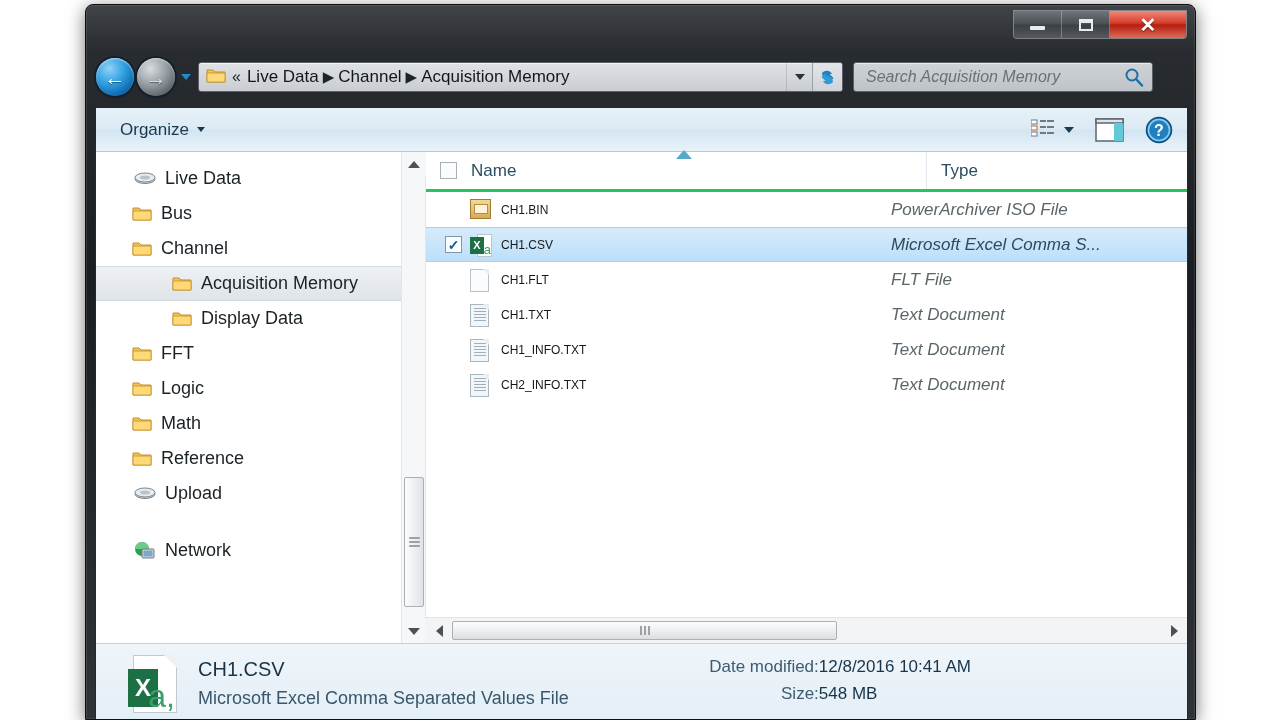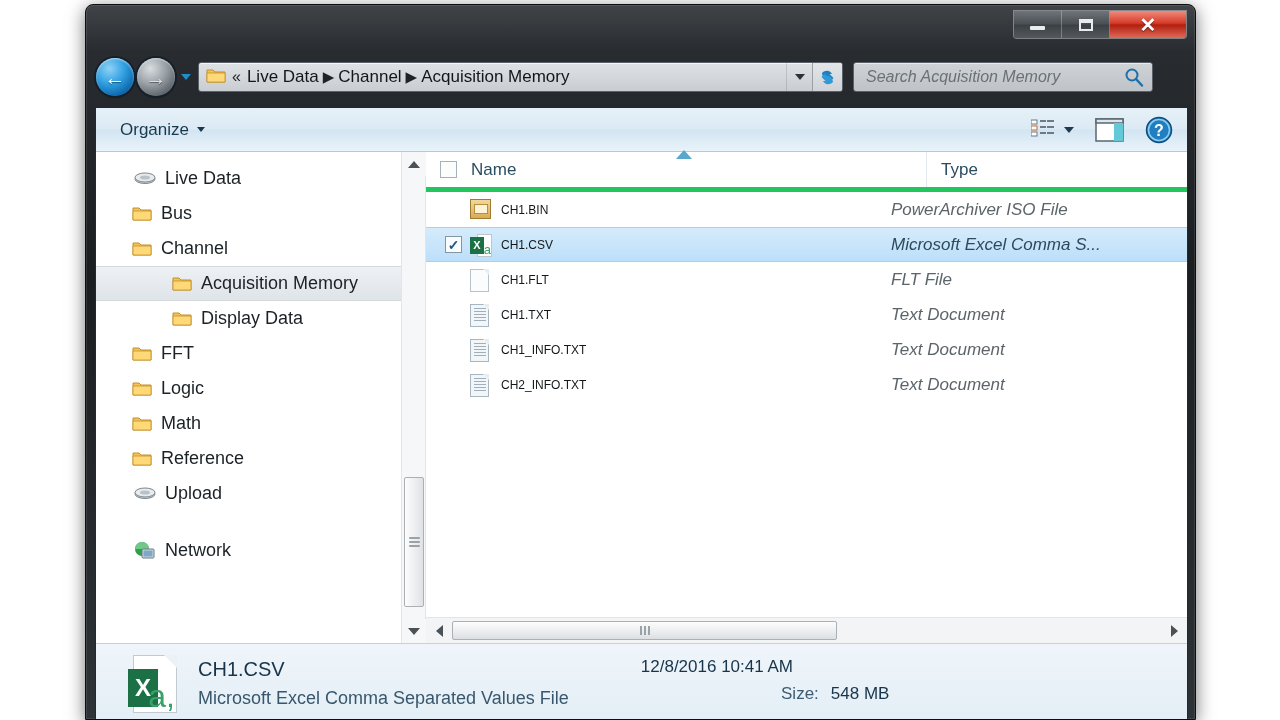--- a/index.html
+++ b/index.html
@@ -205,21 +205,21 @@
   .grip-h { width: 11px; }
   .grip-h div { height: 2px; background: #9aa1a7; margin: 2px 0; border-radius: 1px; }
 
   
   #list-pane {
     flex: 1; position: relative; background: #ffffff;
     display: flex; flex-direction: column;
   }
   #column-header {
     height: 40px; display: flex; align-items: center;
-    background: #ffffff; border-bottom: 5px solid #22c55e;
+    background: #ffffff; border-bottom: 3px solid #22c55e;
     position: relative;
   }
   #select-all-checkbox {
     width: 17px; height: 17px; margin: 0 14px 0 14px;
     border: 1px solid #a7b0b7; background: #fbfcfc;
   }
   .col-head {
     color: #2b4d62; font-size: 17px;
     display: flex; align-items: center; height: 100%;
   }
@@ -328,21 +328,21 @@
     background: #1b7145; display: flex; align-items: center; justify-content: center;
   }
   .big-xls-green span { color:#fff; font-size:24px; font-weight:bold; line-height:1; }
   .big-xls-a { position:absolute; right: 2px; bottom: 1px; color:#3aa06a; font-size:32px; line-height:1; }
   #details-text { margin-left: 16px; }
   #details-filename { color: #17344a; font-size: 20px; margin-bottom: 7px; }
   #details-filetype { color: #39576c; font-size: 18px; text-align: right; }
   #details-meta { margin-left: 60px; }
   .meta-row { display: flex; align-items: baseline; margin-bottom: 7px; }
   .meta-label { color: #3d5c72; font-size: 17px; text-align: right; width: 190px; }
-  .meta-value { color: #17344a; font-size: 17px; margin-left: 12px; }
+  .meta-value { color: #17344a; font-size: 17px; margin-left: 0; }
 </style>
 </head>
 <body>
 
 <div id="explorer-window">
   <div id="frame-gloss"></div>
 
   <div class="caption-buttons">
     <div class="cap-btn">
       <div class="glyph-min"></div>
@@ -691,20 +691,21 @@
             </div>
           <div class="big-xls-a">a,</div>
         </div>
       </div>
       <div id="details-text">
         <div id="details-filename">CH1.CSV</div>
         <div id="details-filetype">Microsoft Excel Comma Separated Values File</div>
       </div>
       <div id="details-meta">
         <div class="meta-row">
+          <span class="meta-label">Date modified:</span>
           <span class="meta-value">12/8/2016 10:41 AM</span>
         </div>
         <div class="meta-row">
           <span class="meta-label">Size:</span>
           <span class="meta-value">548 MB</span>
         </div>
       </div>
     </div>
   </div>
 </div>

